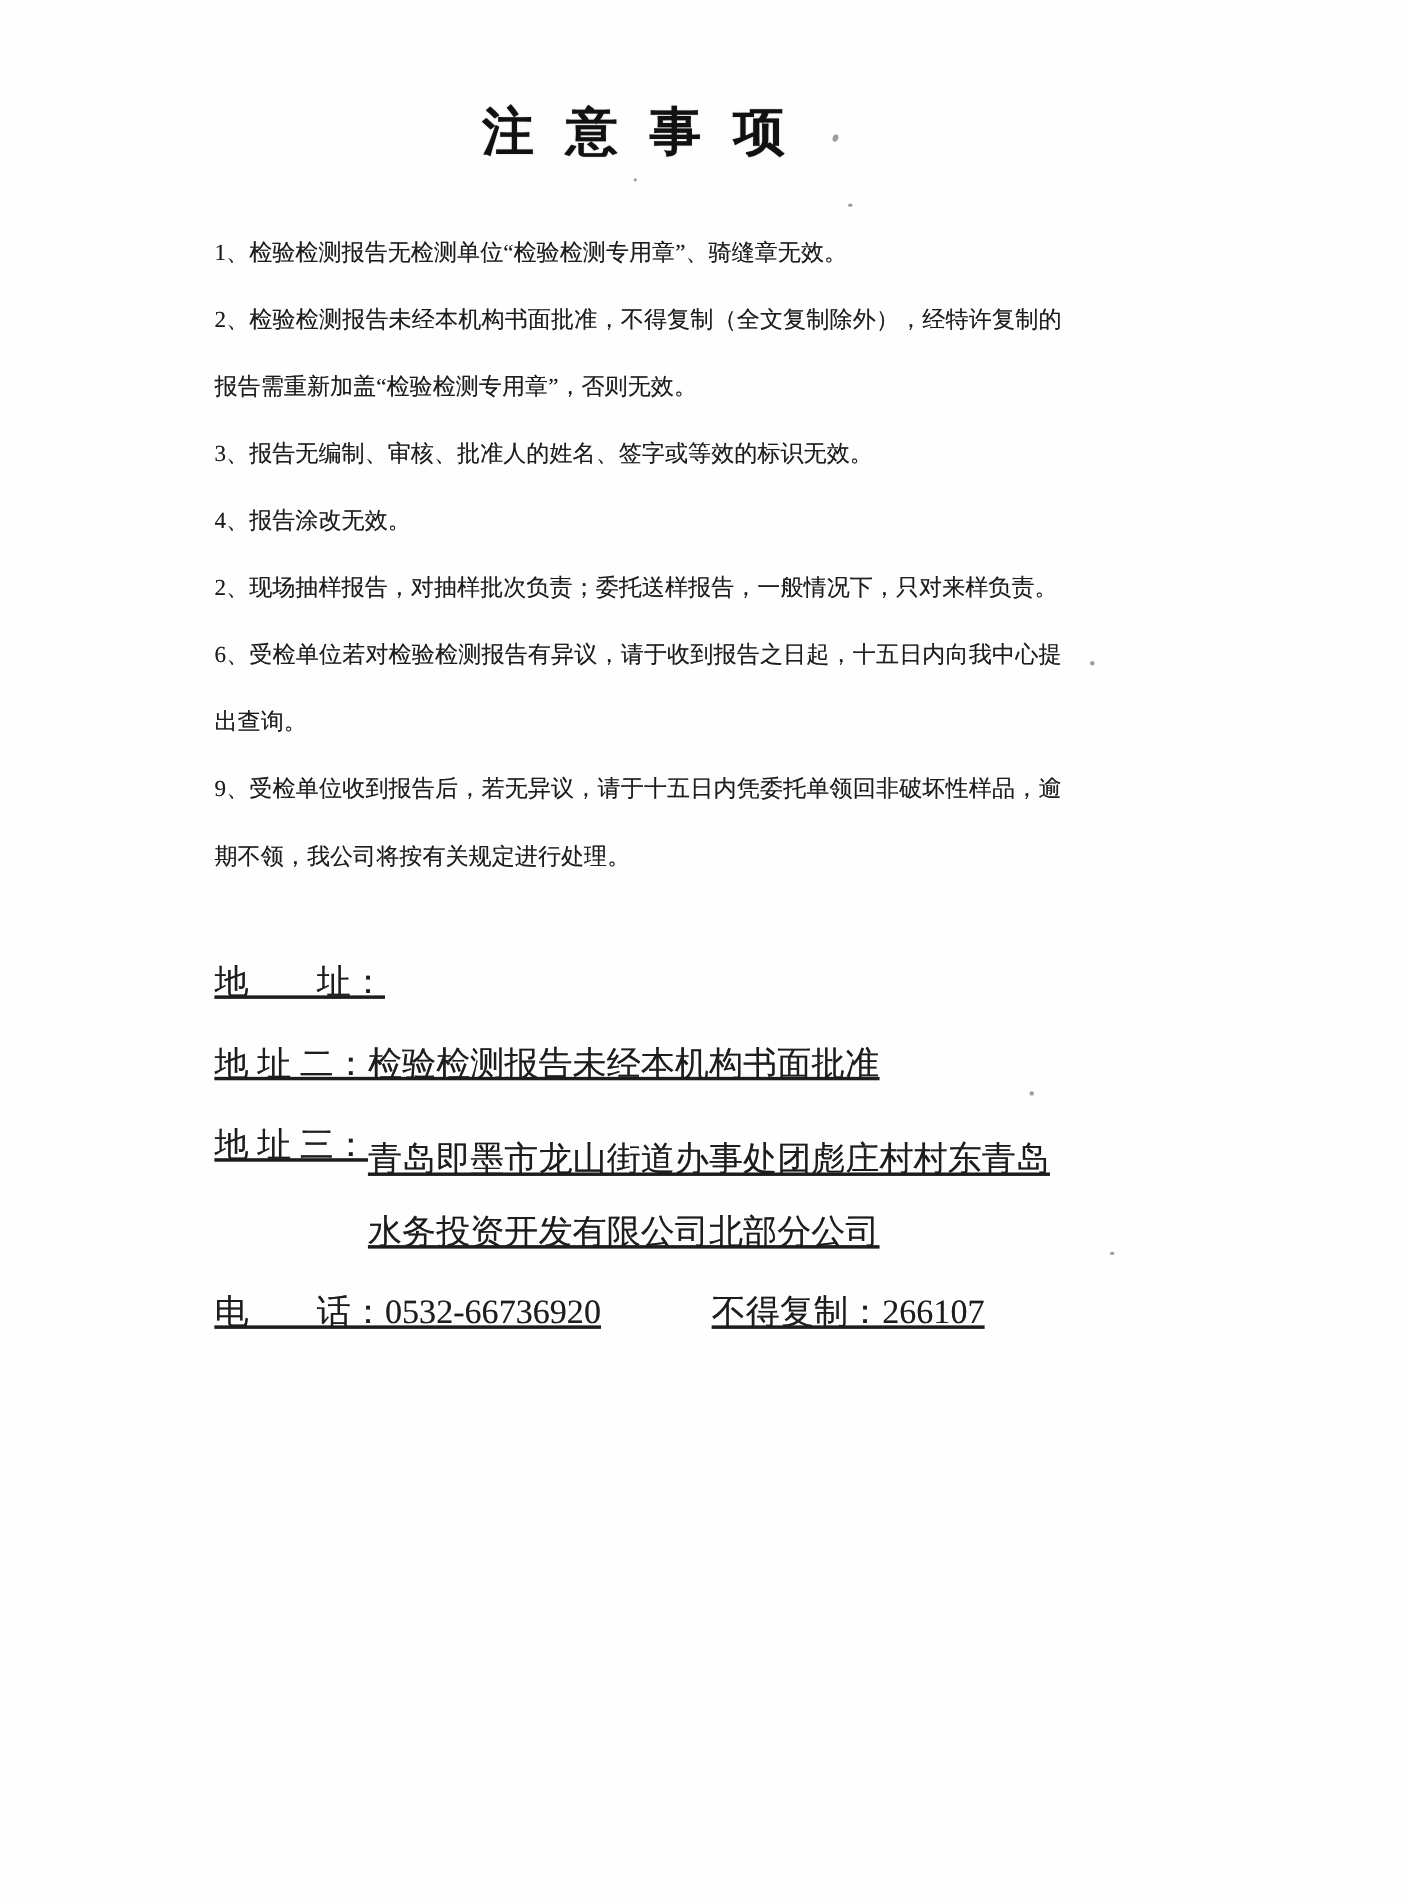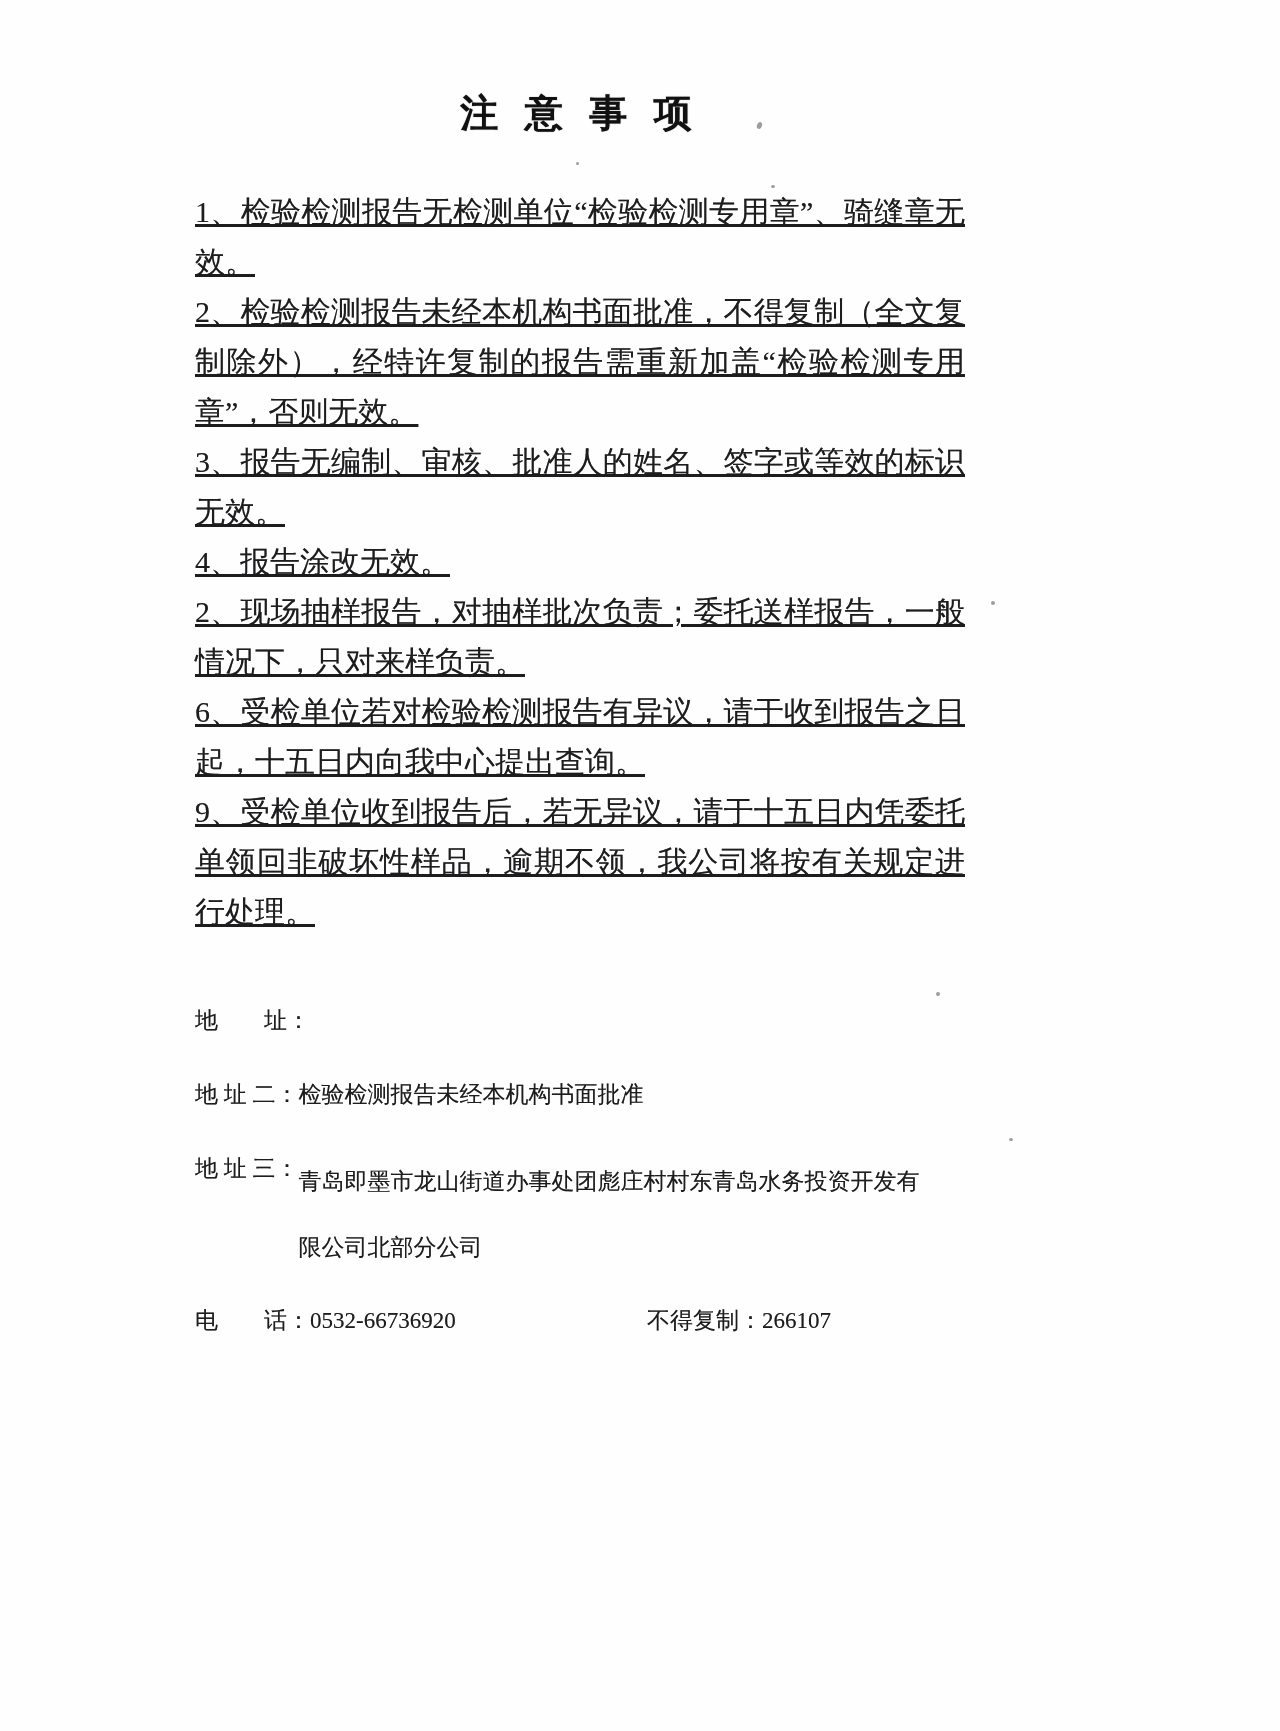--- a/index.html
+++ b/index.html
@@ -15,43 +15,43 @@
     background: #fefefe;
     box-sizing: border-box;
     padding: 60px 315px 0 195px;
     overflow: hidden;
     font-family: "Liberation Serif", "DejaVu Serif", serif;
     color: #1d1d1f;
   }
   .doc-title {
     margin: 28px 0 48px 0;
     text-align: center;
-    font-size: 38px;
+    font-size: 47px;
     font-weight: 700;
     letter-spacing: 8px;
     color: #111;
     font-family: "Liberation Sans", "DejaVu Sans", sans-serif;
     text-shadow: 0 0 1px rgba(0,0,0,0.55);
   }
   .notes {
-    font-size: 30px;
-    line-height: 50px;
+    font-size: 21px;
+    line-height: 61px;
     text-align: justify;
     text-shadow: 0 0 0.6px rgba(0,0,0,0.45);
-    text-decoration: underline;
   }
   .notes p {
     margin: 0;
     padding: 0;
   }
   .contact {
     margin-top: 64px;
-    font-size: 23px;
+    font-size: 31px;
     line-height: 40px;
     text-shadow: 0 0 0.6px rgba(0,0,0,0.45);
+    text-decoration: underline;
   }
   .c-row {
     display: flex;
     align-items: flex-start;
     margin-bottom: 34px;
   }
   .c-label {
     white-space: pre;
     flex: 0 0 auto;
   }

